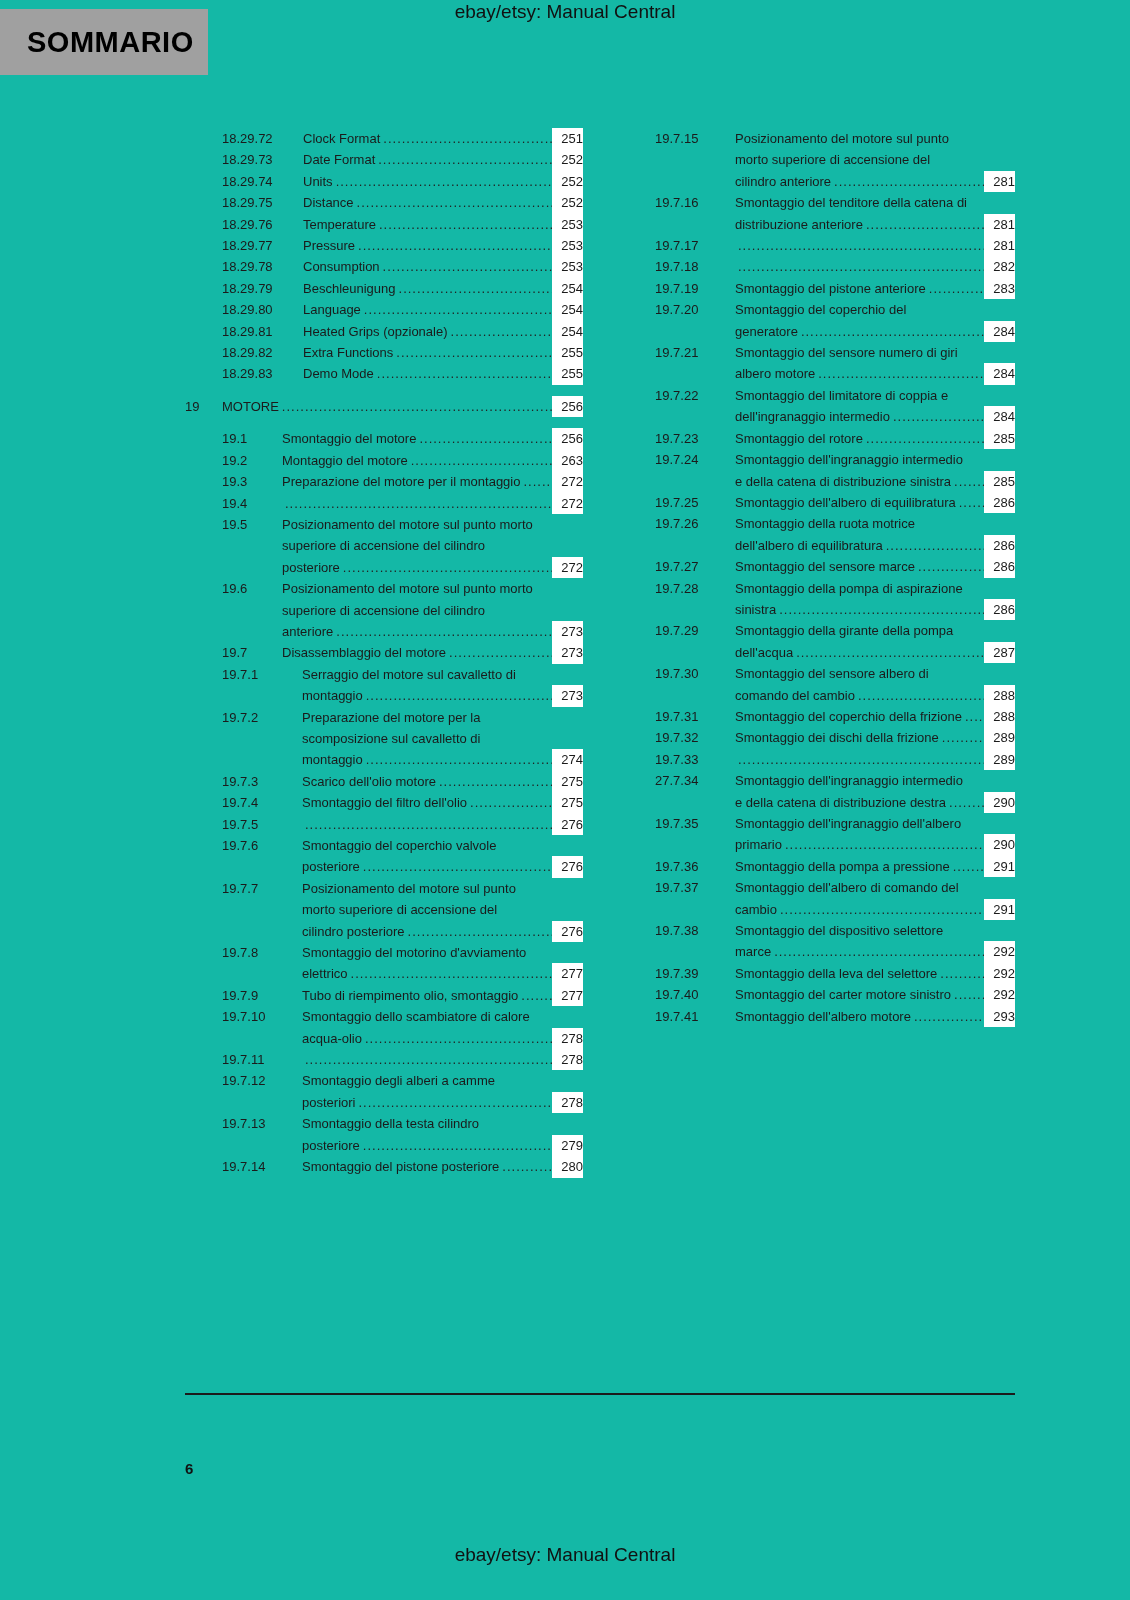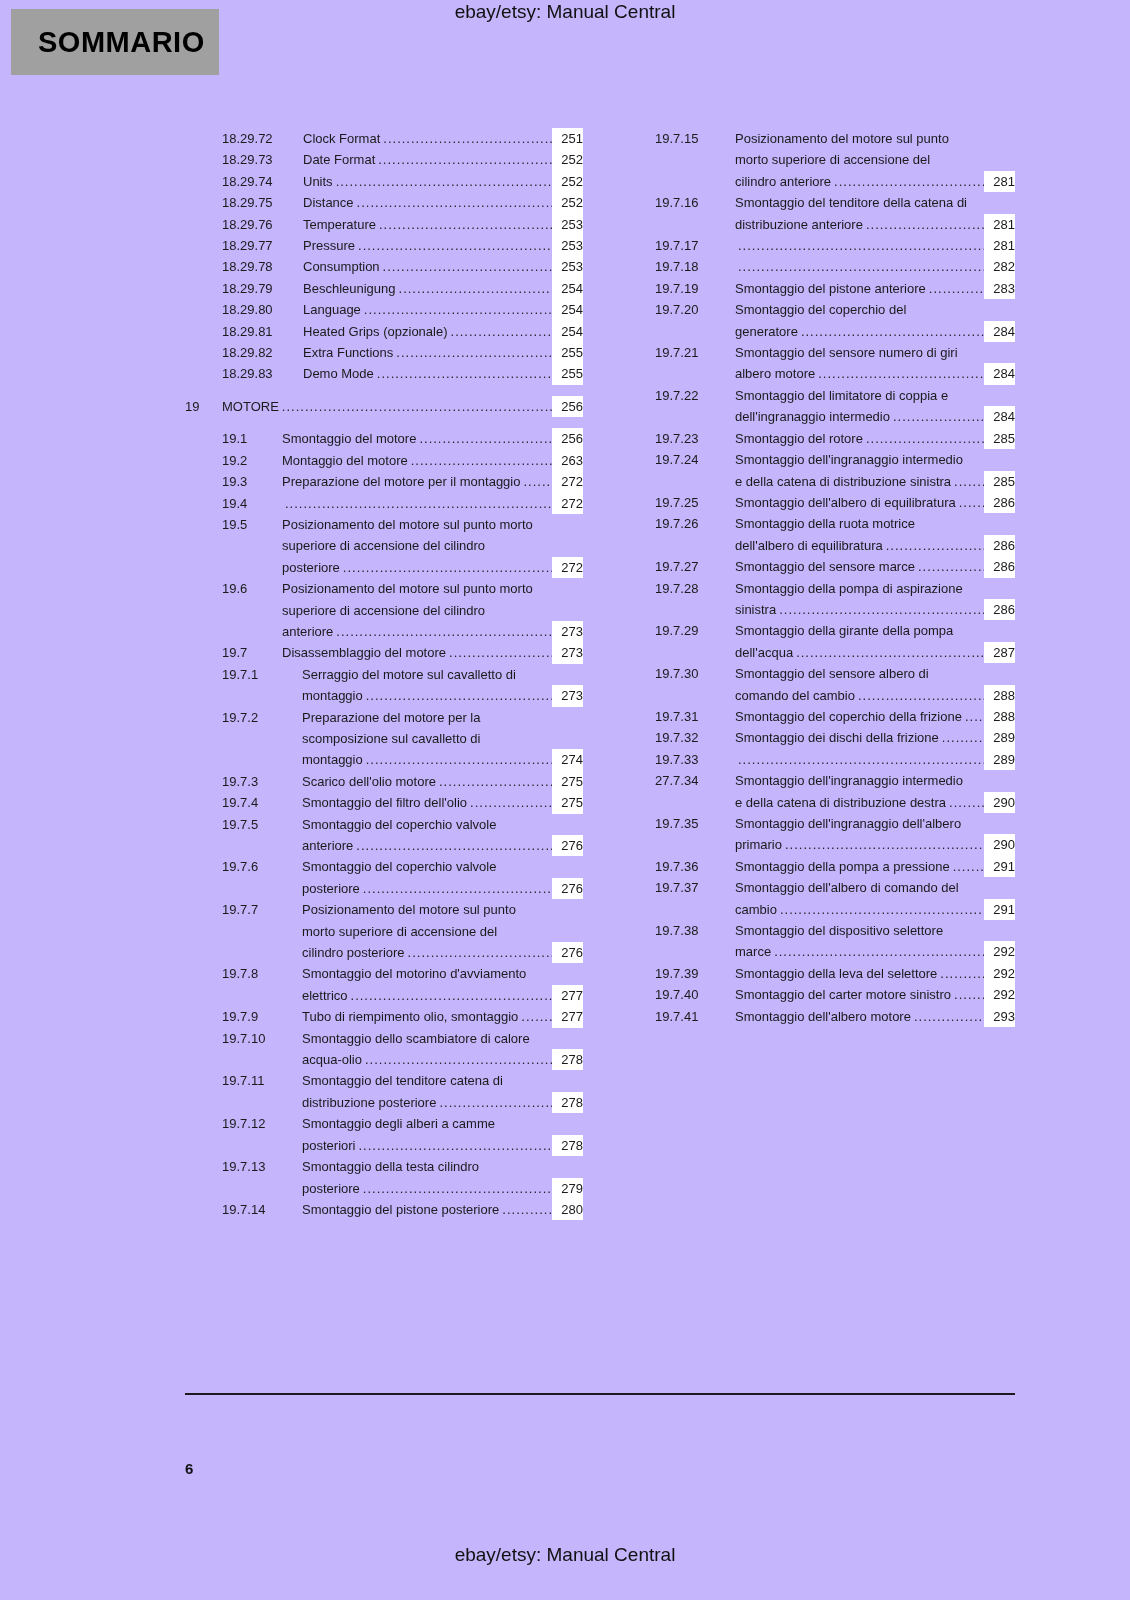--- a/index.html
+++ b/index.html
@@ -1,30 +1,30 @@
 <!DOCTYPE html>
 <html><head>
 <meta charset="utf-8">
 <style>
   * { margin:0; padding:0; box-sizing:border-box; }
   html, body { background:#ffffff; }
   .canvas {
     position:relative;
     width:1130px; height:1600px;
-    background:#c4b5fd;
+    background:#14b8a6;
     font-family:"Liberation Sans", sans-serif;
     color:#1b1b1b;
     overflow:hidden;
   }
   .header-title {
     position:absolute; top:1px; left:0; width:100%;
     text-align:center; font-size:19px; color:#111;
   }
   .sommario-box {
-    position:absolute; top:9px; left:11px;
+    position:absolute; top:9px; left:0;
     width:208px; height:66px;
     background:#a0a0a0;
     display:flex; align-items:center;
   }
   .sommario-box .sommario-label {
     font-size:29px; font-weight:bold; color:#000;
     margin-left:27px; letter-spacing:0.5px;
   }
   .toc-col {
     position:absolute; top:128px;
@@ -202,21 +202,21 @@
           <span class="body"><span class="title">Scarico dell'olio motore</span><span class="leader">......................................................................................................................................................</span><span class="pagenum">275</span></span>
         </div>
 
   <div class="entry lvl-s3">
           <span class="num">19.7.4</span>
           <span class="body"><span class="title">Smontaggio del filtro dell'olio</span><span class="leader">......................................................................................................................................................</span><span class="pagenum">275</span></span>
         </div>
 
   <div class="entry lvl-s3">
           <span class="num">19.7.5</span>
-          <span class="body"><span class="title">Smontaggio del coperchio valvole anteriore</span><span class="leader">......................................................................................................................................................</span><span class="pagenum">276</span></span>
+          <span class="body"><span class="leader">......................................................................................................................................................</span><span class="pagenum">276</span></span>
         </div>
 
   <div class="entry lvl-s3">
           <span class="num">19.7.6</span>
           <span class="body"><span class="title">Smontaggio del coperchio valvole posteriore</span><span class="leader">......................................................................................................................................................</span><span class="pagenum">276</span></span>
         </div>
 
   <div class="entry lvl-s3">
           <span class="num">19.7.7</span>
           <span class="body"><span class="title">Posizionamento del motore sul punto morto superiore di accensione del cilindro posteriore</span><span class="leader">......................................................................................................................................................</span><span class="pagenum">276</span></span>
@@ -232,21 +232,21 @@
           <span class="body"><span class="title">Tubo di riempimento olio, smontaggio</span><span class="leader">......................................................................................................................................................</span><span class="pagenum">277</span></span>
         </div>
 
   <div class="entry lvl-s3">
           <span class="num">19.7.10</span>
           <span class="body"><span class="title">Smontaggio dello scambiatore di calore acqua-olio</span><span class="leader">......................................................................................................................................................</span><span class="pagenum">278</span></span>
         </div>
 
   <div class="entry lvl-s3">
           <span class="num">19.7.11</span>
-          <span class="body"><span class="title">Smontaggio del tenditore catena di distribuzione posteriore</span><span class="leader">......................................................................................................................................................</span><span class="pagenum">278</span></span>
+          <span class="body"><span class="leader">......................................................................................................................................................</span><span class="pagenum">278</span></span>
         </div>
 
   <div class="entry lvl-s3">
           <span class="num">19.7.12</span>
           <span class="body"><span class="title">Smontaggio degli alberi a camme posteriori</span><span class="leader">......................................................................................................................................................</span><span class="pagenum">278</span></span>
         </div>
 
   <div class="entry lvl-s3">
           <span class="num">19.7.13</span>
           <span class="body"><span class="title">Smontaggio della testa cilindro posteriore</span><span class="leader">......................................................................................................................................................</span><span class="pagenum">279</span></span>

